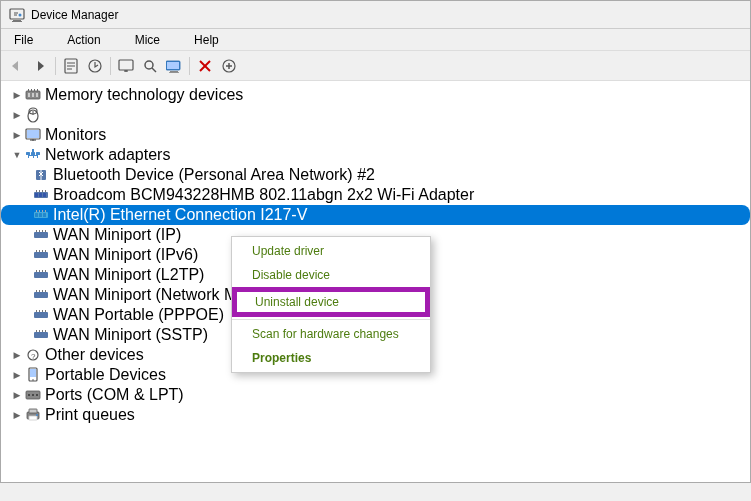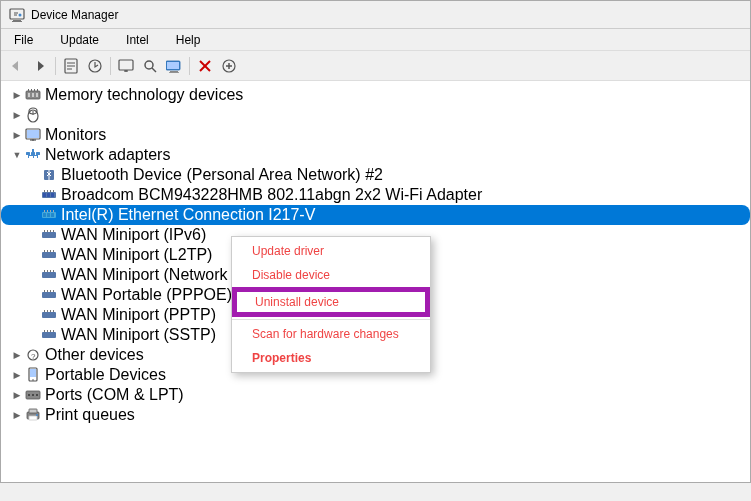--- a/index.html
+++ b/index.html
@@ -36,21 +36,21 @@
       font-size: 12px;
       font-weight: normal;
       color: #000;
     }
 
     .menu-bar {
       background: #f0f0f0;
       border-bottom: 1px solid #ddd;
       padding: 2px 4px;
       display: flex;
-      gap: 9px;
+      gap: 16px;
       height: 22px;
       align-items: center;
     }
 
     .menu-item {
       padding: 2px 8px;
       cursor: pointer;
       border: 1px solid transparent;
       border-radius: 2px;
       font-size: 12px;
@@ -143,40 +143,40 @@
       align-items: center;
       justify-content: center;
     }
 
     .tree-item .item-label {
       font-size: 16px;
     }
 
     
     .indent-1 { padding-left: 8px; }
-    .indent-2 { padding-left: 24px; }
+    .indent-2 { padding-left: 16px; }
 
     
     .context-menu {
       position: absolute;
       top: 155px;
       left: 230px;
       background: #fff;
       border: 1px solid #ccc;
       box-shadow: 3px 3px 8px rgba(0,0,0,0.25);
       min-width: 200px;
       z-index: 100;
       padding: 2px 0;
     }
 
     .context-menu-item {
       padding: 5px 20px;
       cursor: pointer;
       font-size: 12px;
-      color: #ef4444;
+      color: #4d7c0f;
     }
 
     .context-menu-item.bold {
       font-weight: bold;
     }
 
     .context-menu-item.highlighted {
       border: 5px solid #a21caf;
       padding: 3px 18px;
     }
@@ -213,22 +213,22 @@
       <rect x="3" y="14" width="10" height="1" rx="0" fill="#777"></rect>
       <circle cx="11" cy="8" r="1.5" fill="#4488cc"></circle>
       <line x1="5" y1="6" x2="9" y2="6" stroke="#555" stroke-width="1"></line>
       <line x1="5" y1="8" x2="8" y2="8" stroke="#555" stroke-width="1"></line>
     </svg>
     <span class="title-bar-text">Device Manager</span>
   </div>
 
   <div class="menu-bar">
     <div class="menu-item">File</div>
-    <div class="menu-item">Update</div>
-    <div class="menu-item">Intel</div>
+    <div class="menu-item">Action</div>
+    <div class="menu-item">Mice</div>
     <div class="menu-item">Help</div>
   </div>
 
   <div class="toolbar">
 
     <button class="toolbar-btn disabled" title="Back">
       <svg width="16" height="16" viewBox="0 0 16 16">
         <polygon points="10,3 4,8 10,13" fill="#aaa"></polygon>
       </svg>
     </button>
@@ -400,20 +400,33 @@
             <rect x="2" y="0" width="1" height="2" fill="#aaa"></rect>
             <rect x="5" y="0" width="1" height="2" fill="#aaa"></rect>
             <rect x="8" y="0" width="1" height="2" fill="#aaa"></rect>
             <rect x="11" y="0" width="1" height="2" fill="#aaa"></rect>
           </svg>
         </span>
         <span class="item-label">Intel(R) Ethernet Connection I217-V</span>
       </div>
 
 
+      <div class="tree-item indent-2">
+        <span class="expand-btn" style="visibility:hidden">▶</span>
+        <span class="item-icon">
+          <svg width="14" height="10" viewBox="0 0 14 10">
+            <rect x="0" y="2" width="14" height="6" rx="1" fill="#5577aa"></rect>
+            <rect x="2" y="0" width="1" height="2" fill="#777"></rect>
+            <rect x="5" y="0" width="1" height="2" fill="#777"></rect>
+            <rect x="8" y="0" width="1" height="2" fill="#777"></rect>
+            <rect x="11" y="0" width="1" height="2" fill="#777"></rect>
+          </svg>
+        </span>
+        <span class="item-label">WAN Miniport (IP)</span>
+      </div>
 
       <div class="tree-item indent-2">
         <span class="expand-btn" style="visibility:hidden">▶</span>
         <span class="item-icon">
           <svg width="14" height="10" viewBox="0 0 14 10">
             <rect x="0" y="2" width="14" height="6" rx="1" fill="#5577aa"></rect>
             <rect x="2" y="0" width="1" height="2" fill="#777"></rect>
             <rect x="5" y="0" width="1" height="2" fill="#777"></rect>
             <rect x="8" y="0" width="1" height="2" fill="#777"></rect>
             <rect x="11" y="0" width="1" height="2" fill="#777"></rect>
@@ -457,33 +470,20 @@
             <rect x="0" y="2" width="14" height="6" rx="1" fill="#5577aa"></rect>
             <rect x="2" y="0" width="1" height="2" fill="#777"></rect>
             <rect x="5" y="0" width="1" height="2" fill="#777"></rect>
             <rect x="8" y="0" width="1" height="2" fill="#777"></rect>
             <rect x="11" y="0" width="1" height="2" fill="#777"></rect>
           </svg>
         </span>
         <span class="item-label">WAN Portable (PPPOE)</span>
       </div>
 
-      <div class="tree-item indent-2">
-        <span class="expand-btn" style="visibility:hidden">▶</span>
-        <span class="item-icon">
-          <svg width="14" height="10" viewBox="0 0 14 10">
-            <rect x="0" y="2" width="14" height="6" rx="1" fill="#5577aa"></rect>
-            <rect x="2" y="0" width="1" height="2" fill="#777"></rect>
-            <rect x="5" y="0" width="1" height="2" fill="#777"></rect>
-            <rect x="8" y="0" width="1" height="2" fill="#777"></rect>
-            <rect x="11" y="0" width="1" height="2" fill="#777"></rect>
-          </svg>
-        </span>
-        <span class="item-label">WAN Miniport (PPTP)</span>
-      </div>
 
       <div class="tree-item indent-2">
         <span class="expand-btn" style="visibility:hidden">▶</span>
         <span class="item-icon">
           <svg width="14" height="10" viewBox="0 0 14 10">
             <rect x="0" y="2" width="14" height="6" rx="1" fill="#5577aa"></rect>
             <rect x="2" y="0" width="1" height="2" fill="#777"></rect>
             <rect x="5" y="0" width="1" height="2" fill="#777"></rect>
             <rect x="8" y="0" width="1" height="2" fill="#777"></rect>
             <rect x="11" y="0" width="1" height="2" fill="#777"></rect>

